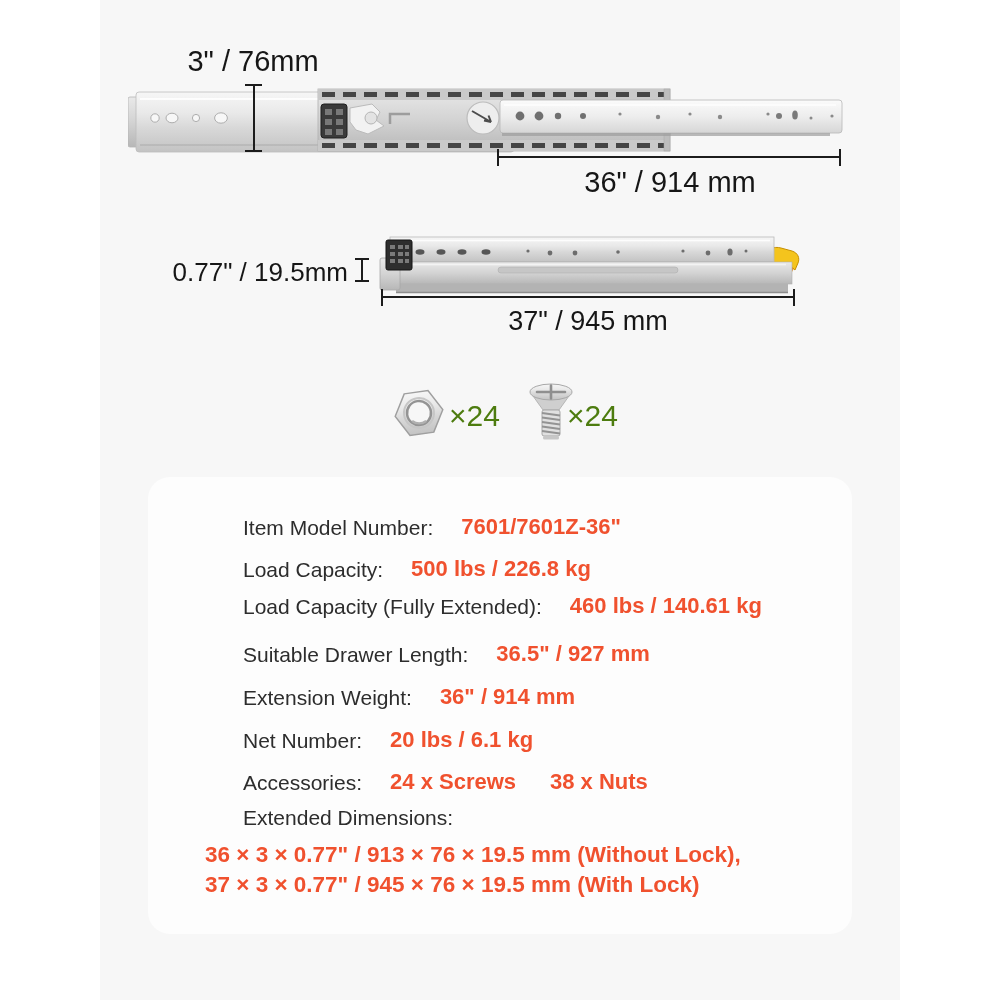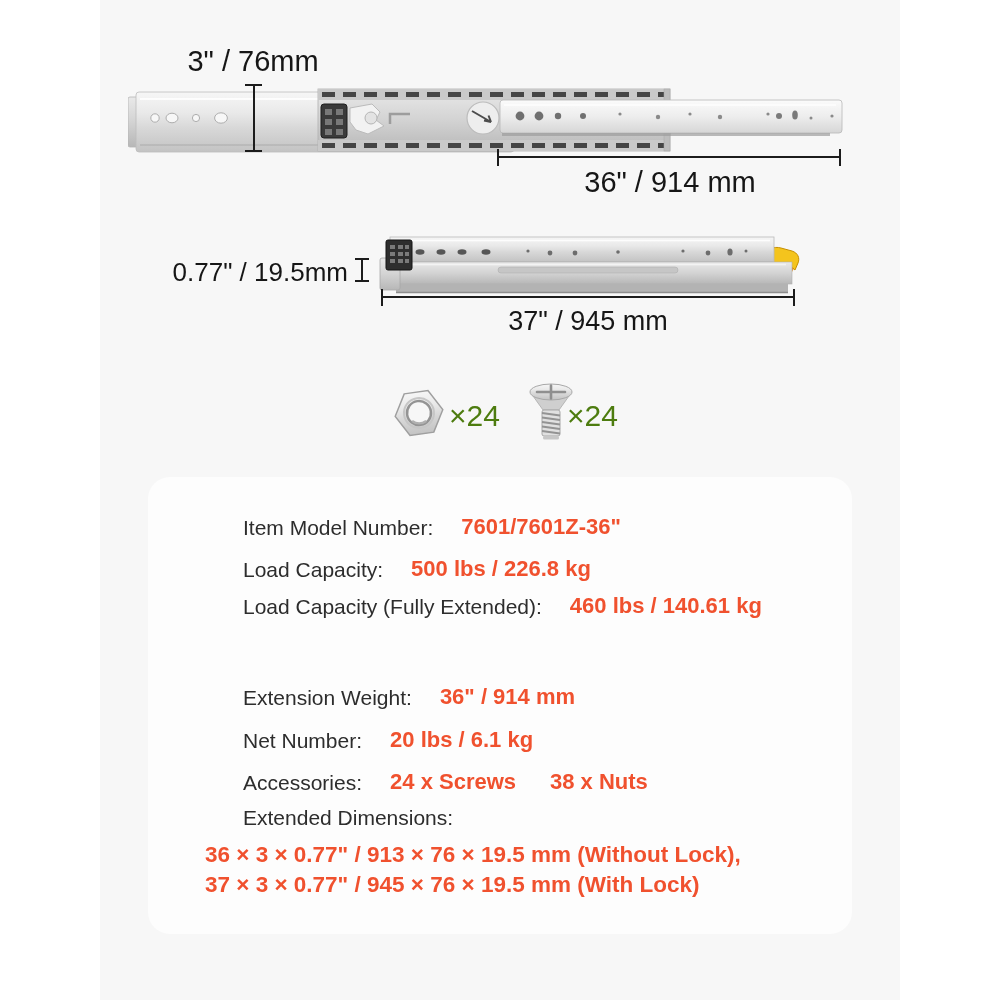--- a/index.html
+++ b/index.html
@@ -209,20 +209,24 @@
       <span class="spec-value">7601/7601Z-36"</span>
     </div>
     <div class="spec-row" style="top:79px">
       <span class="spec-label">Load Capacity:</span>
       <span class="spec-value">500 lbs / 226.8 kg</span>
     </div>
     <div class="spec-row" style="top:116px">
       <span class="spec-label">Load Capacity (Fully Extended):</span>
       <span class="spec-value">460 lbs / 140.61 kg</span>
     </div>
+    <div class="spec-row" style="top:164px">
+      <span class="spec-label">Suitable Drawer Length:</span>
+      <span class="spec-value">36.5" / 927 mm</span>
+    </div>
     <div class="spec-row" style="top:207px">
       <span class="spec-label">Extension Weight:</span>
       <span class="spec-value">36" / 914 mm</span>
     </div>
     <div class="spec-row" style="top:250px">
       <span class="spec-label">Net Number:</span>
       <span class="spec-value">20 lbs / 6.1 kg</span>
     </div>
     <div class="spec-row" style="top:292px">
       <span class="spec-label">Accessories:</span>

